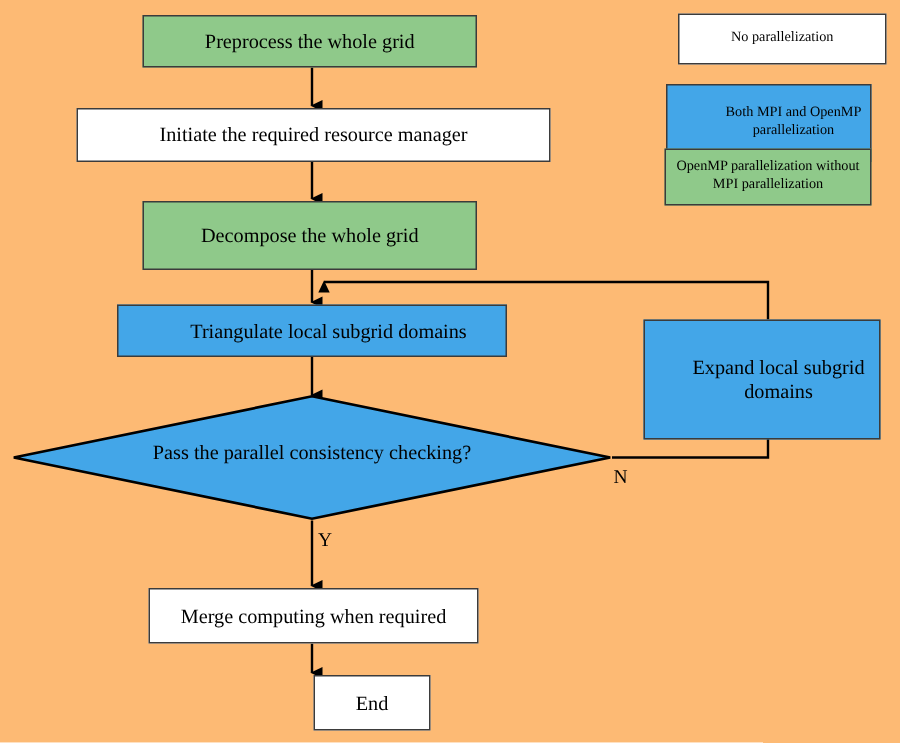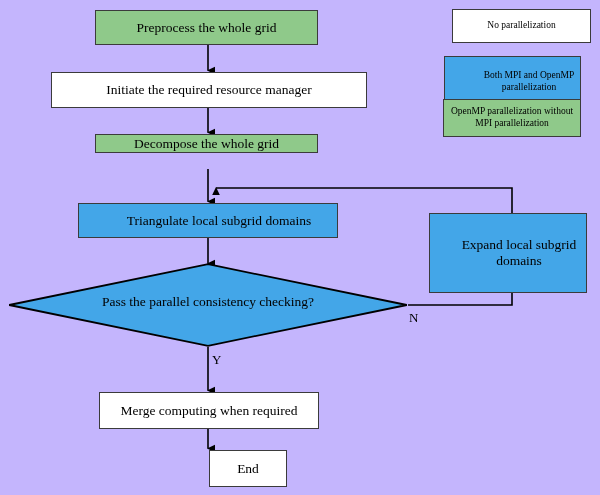--- a/index.html
+++ b/index.html
@@ -4,21 +4,21 @@
 <style>
   html, body {
     margin: 0;
     padding: 0;
     background: #ffffff;
   }
   #canvas {
     position: relative;
     width: 600px;
     height: 495px;
-    background: #c4b5fd;
+    background: #fdba74;
     overflow: hidden;
     font-family: "Liberation Serif", "DejaVu Serif", serif;
   }
   .node {
     position: absolute;
     box-sizing: border-box;
     border: 1.5px solid #3b3b3b;
     display: flex;
     align-items: center;
     justify-content: center;
@@ -113,21 +113,21 @@
   </svg>
 
   <div class="node green" style="left:95px; top:10px; width:223px; height:35px; font-size:13.5px;">
     <span>Preprocess the whole grid</span>
   </div>
 
   <div class="node white" style="left:51px; top:72px; width:316px; height:36px; font-size:13.5px;">
     <span>Initiate the required resource manager</span>
   </div>
 
-  <div class="node green" style="left:95px; top:134px; width:223px; height:19px; font-size:13.5px;">
+  <div class="node green" style="left:95px; top:134px; width:223px; height:46px; font-size:13.5px;">
     <span>Decompose the whole grid</span>
   </div>
 
   <div class="node blue" style="left:78px; top:203px; width:260px; height:35px; font-size:13.5px;">
     <span>Triangulate local subgrid domains</span>
   </div>
 
   <div class="diamond-wrap" style="left:8px; top:263px; width:400px; height:84px;">
     <svg width="400" height="84" viewBox="0 0 400 84" xmlns="http://www.w3.org/2000/svg">
       <polygon points="200,1.2 398.8,42 200,82.8 1.2,42" fill="#43a6e8" stroke="#000000" stroke-width="1.8" stroke-linejoin="miter"></polygon>

